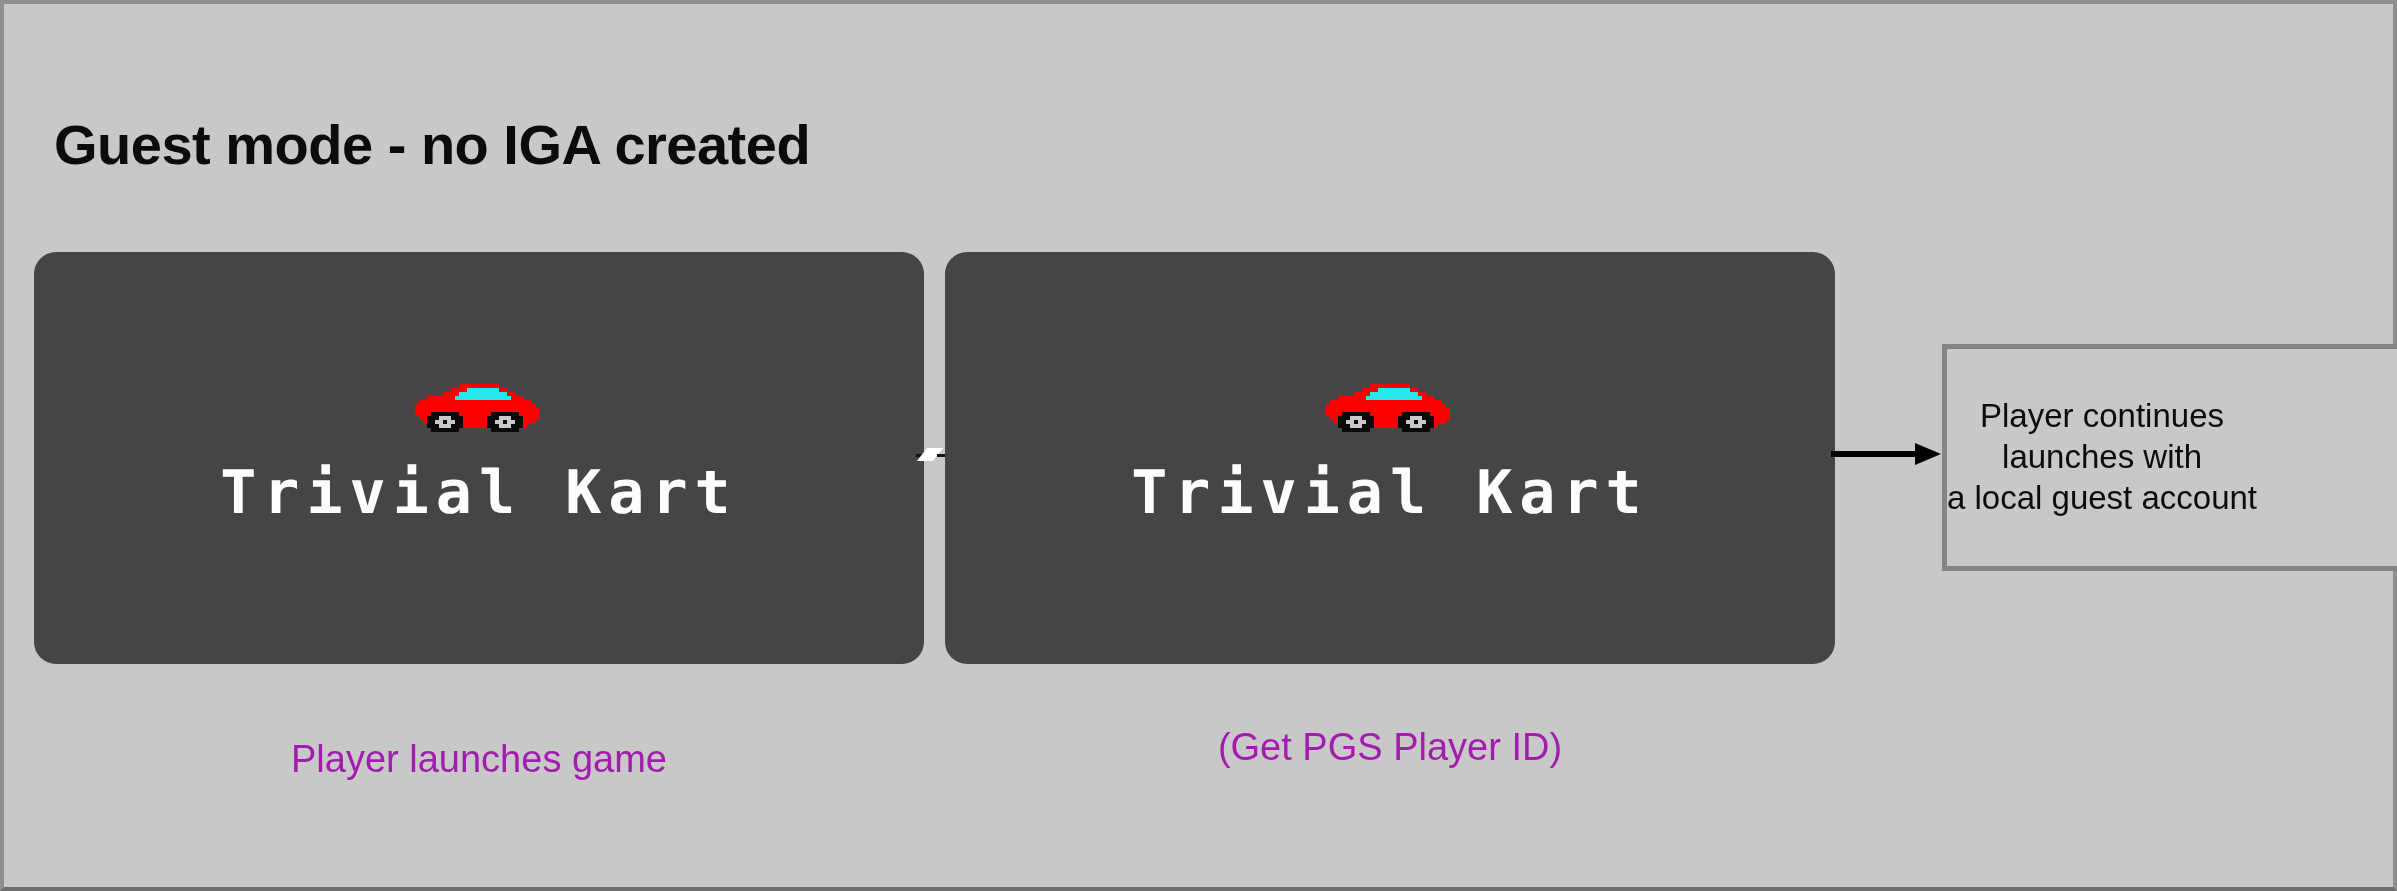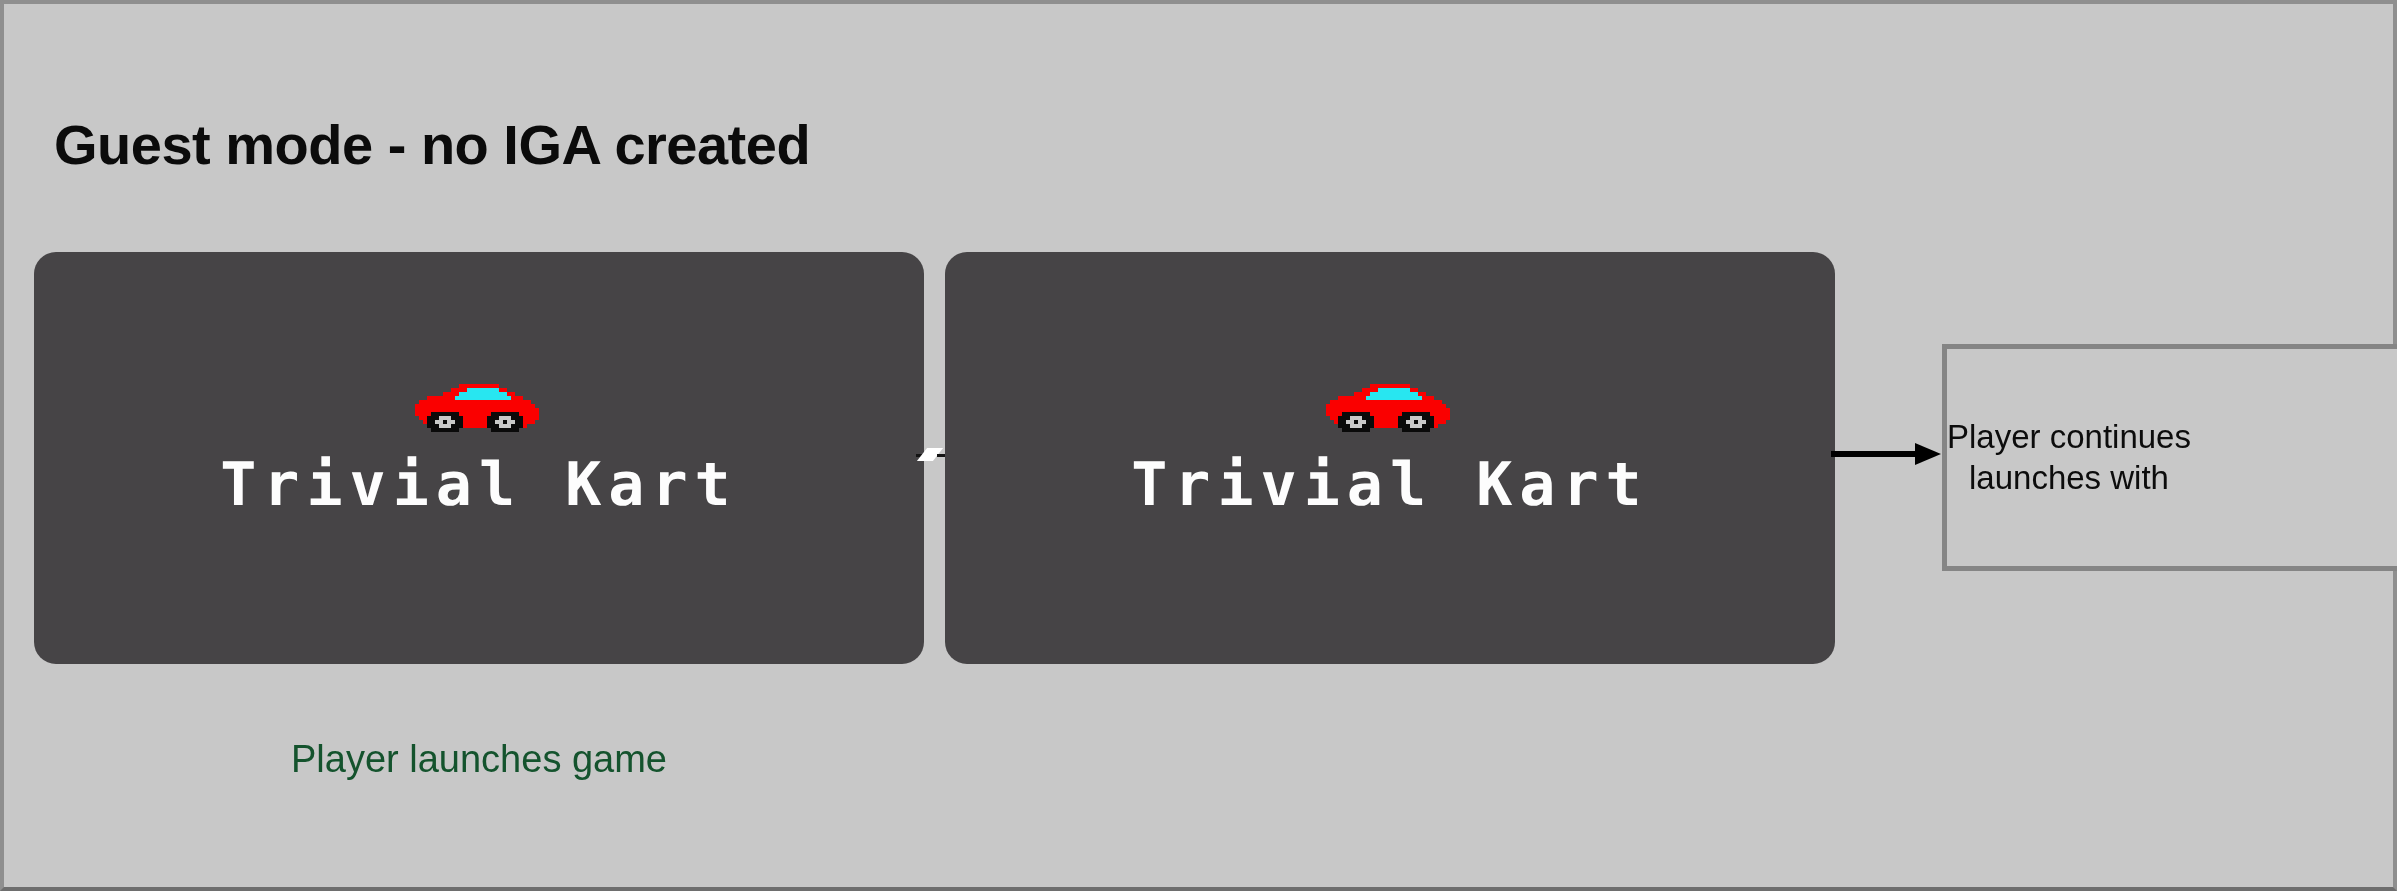--- a/index.html
+++ b/index.html
@@ -66,21 +66,21 @@
     transform: translateX(-50%);
     width: 144px;
     height: 62px;
   }
 
   
   .wordmark {
     position: absolute;
     left: 0;
     right: 0;
-    top: 198px;
+    top: 206px;
     text-align: center;
     font-family: "DejaVu Sans Mono", monospace;
     font-size: 60px;
     font-weight: bold;
     letter-spacing: 7px;
     color: #fdfdfd;
     -webkit-font-smoothing: none;
     text-rendering: geometricPrecision;
   }
 
@@ -208,21 +208,21 @@
     color: #0c0c0c;
   }
   #outcome-text span { display: block; white-space: nowrap; }
 
   
   .caption {
     position: absolute;
     text-align: center;
     font-size: 38px;
     line-height: 1.32;
-    color: #14532d;
+    color: #a21caf;
   }
   .caption span { display: block; white-space: nowrap; }
   #caption-1 {
     left: 30px;
     top: 730px;
     width: 890px;
   }
   #caption-2 {
     left: 941px;
     top: 718px;
@@ -369,23 +369,25 @@
 
   <div id="arrow">
     <div class="shaft"></div>
     <div class="head"></div>
   </div>
 
   <div id="outcome-box">
     <div id="outcome-text">
       <span>Player continues</span>
       <span>launches with</span>
+      <span>a local guest account</span>
     </div>
   </div>
 
   <div class="caption" id="caption-1">
     <span>Player launches game</span>
   </div>
 
   <div class="caption" id="caption-2">
+    <span>(Get PGS Player ID)</span>
   </div>
 
 </div>
 
 </body></html>

